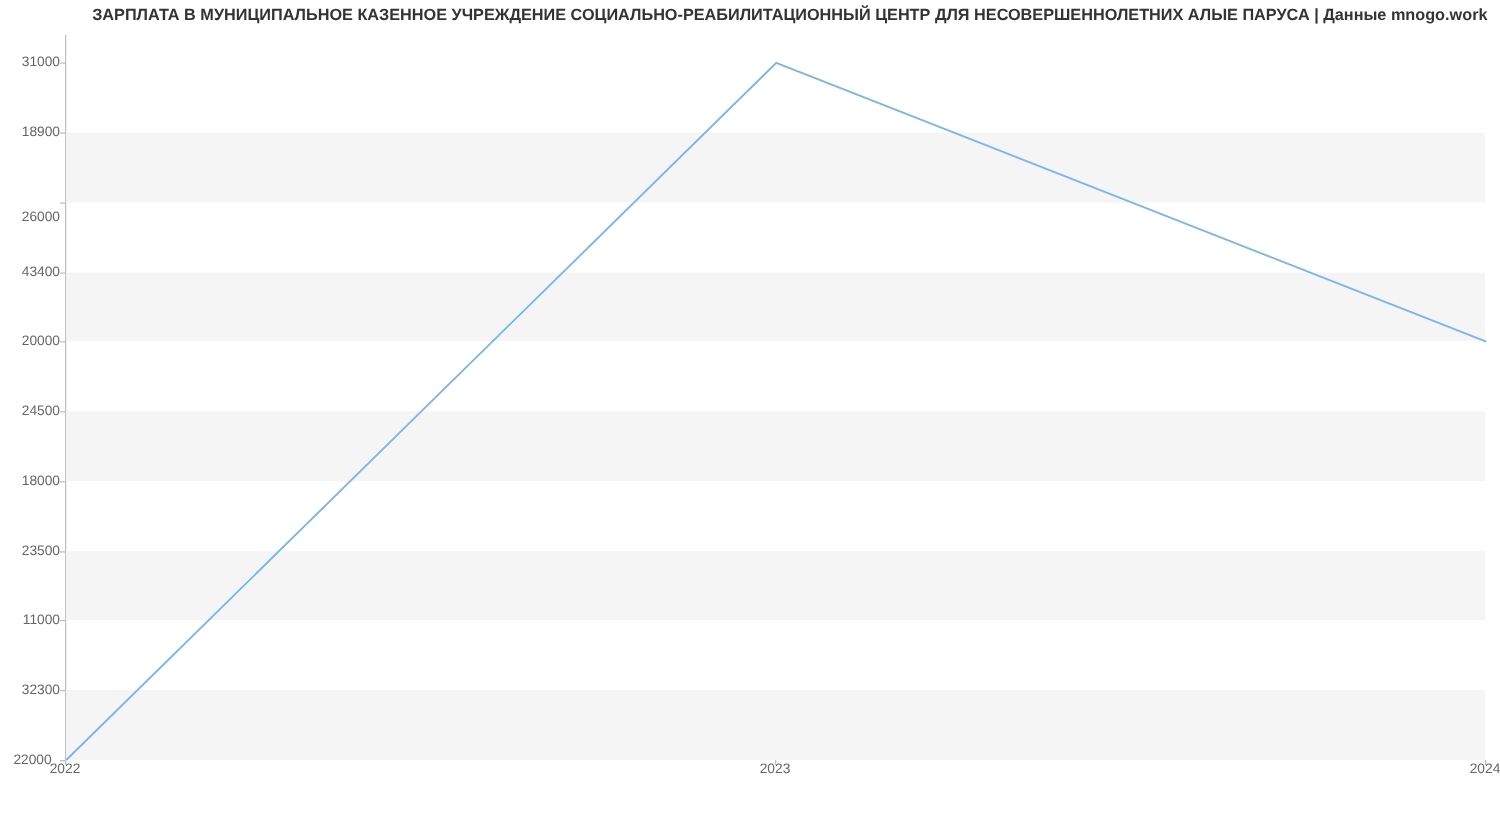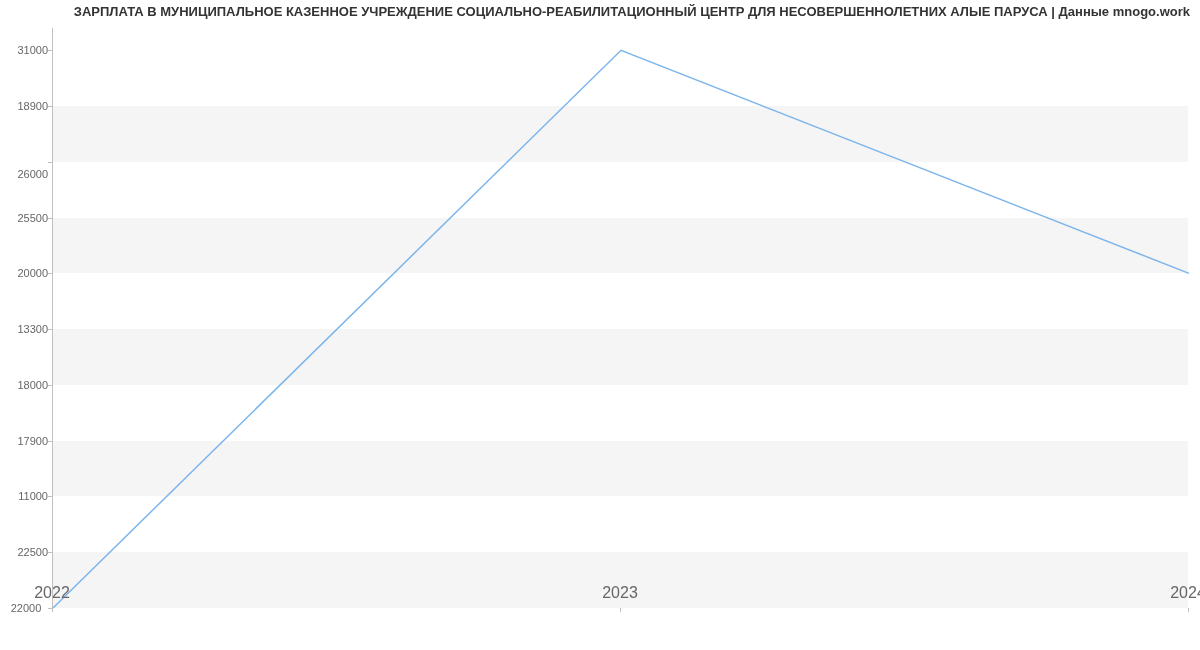--- a/index.html
+++ b/index.html
@@ -52,22 +52,22 @@
   }
   .y-tick-mark {
     position: absolute;
     left: 48px;
     width: 4px;
     height: 1px;
     background: #c0c0c0;
   }
   .x-tick-label {
     position: absolute;
-    top: 584px;
-    font-size: 16px;
+    top: 609px;
+    font-size: 11px;
     color: #666;
     transform: translateX(-50%);
   }
   .x-tick-mark {
     position: absolute;
     top: 608px;
     width: 1px;
     height: 4px;
     background: #c0c0c0;
   }
@@ -100,33 +100,33 @@
         <div class="grid-band" style="top: 78.0769px; height: 55.7692px;"></div>
       </div>
     <svg class="line-layer">
       <polyline id="series-path" class="series-line" points="0,580 568,22.307692307692264 1136,245.38461538461542"></polyline>
     </svg>
   </div>
 
   <div id="y-axis">
       <div class="y-tick-label" style="top: 608px; text-align: center;">22000</div>
       <div class="y-tick-mark" style="top: 608px;"></div>
-      <div class="y-tick-label" style="top: 552.231px;">22500</div>
+      <div class="y-tick-label" style="top: 552.231px;">32300</div>
       <div class="y-tick-mark" style="top: 552.231px;"></div>
       <div class="y-tick-label" style="top: 496.462px;">11000</div>
       <div class="y-tick-mark" style="top: 496.462px;"></div>
-      <div class="y-tick-label" style="top: 440.692px;">17900</div>
+      <div class="y-tick-label" style="top: 440.692px;">23500</div>
       <div class="y-tick-mark" style="top: 440.692px;"></div>
       <div class="y-tick-label" style="top: 384.923px;">18000</div>
       <div class="y-tick-mark" style="top: 384.923px;"></div>
-      <div class="y-tick-label" style="top: 329.154px;">13300</div>
+      <div class="y-tick-label" style="top: 329.154px;">24500</div>
       <div class="y-tick-mark" style="top: 329.154px;"></div>
       <div class="y-tick-label" style="top: 273.385px;">20000</div>
       <div class="y-tick-mark" style="top: 273.385px;"></div>
-      <div class="y-tick-label" style="top: 217.615px;">25500</div>
+      <div class="y-tick-label" style="top: 217.615px;">43400</div>
       <div class="y-tick-mark" style="top: 217.615px;"></div>
       <div class="y-tick-label" style="top: 174px;">26000</div>
       <div class="y-tick-mark" style="top: 161.846px;"></div>
       <div class="y-tick-label" style="top: 106.077px;">18900</div>
       <div class="y-tick-mark" style="top: 106.077px;"></div>
       <div class="y-tick-label" style="top: 50.3077px;">31000</div>
       <div class="y-tick-mark" style="top: 50.3077px;"></div>
     </div>
   <div id="x-axis">
       <div class="x-tick-label" style="left: 52px;">2022</div>

